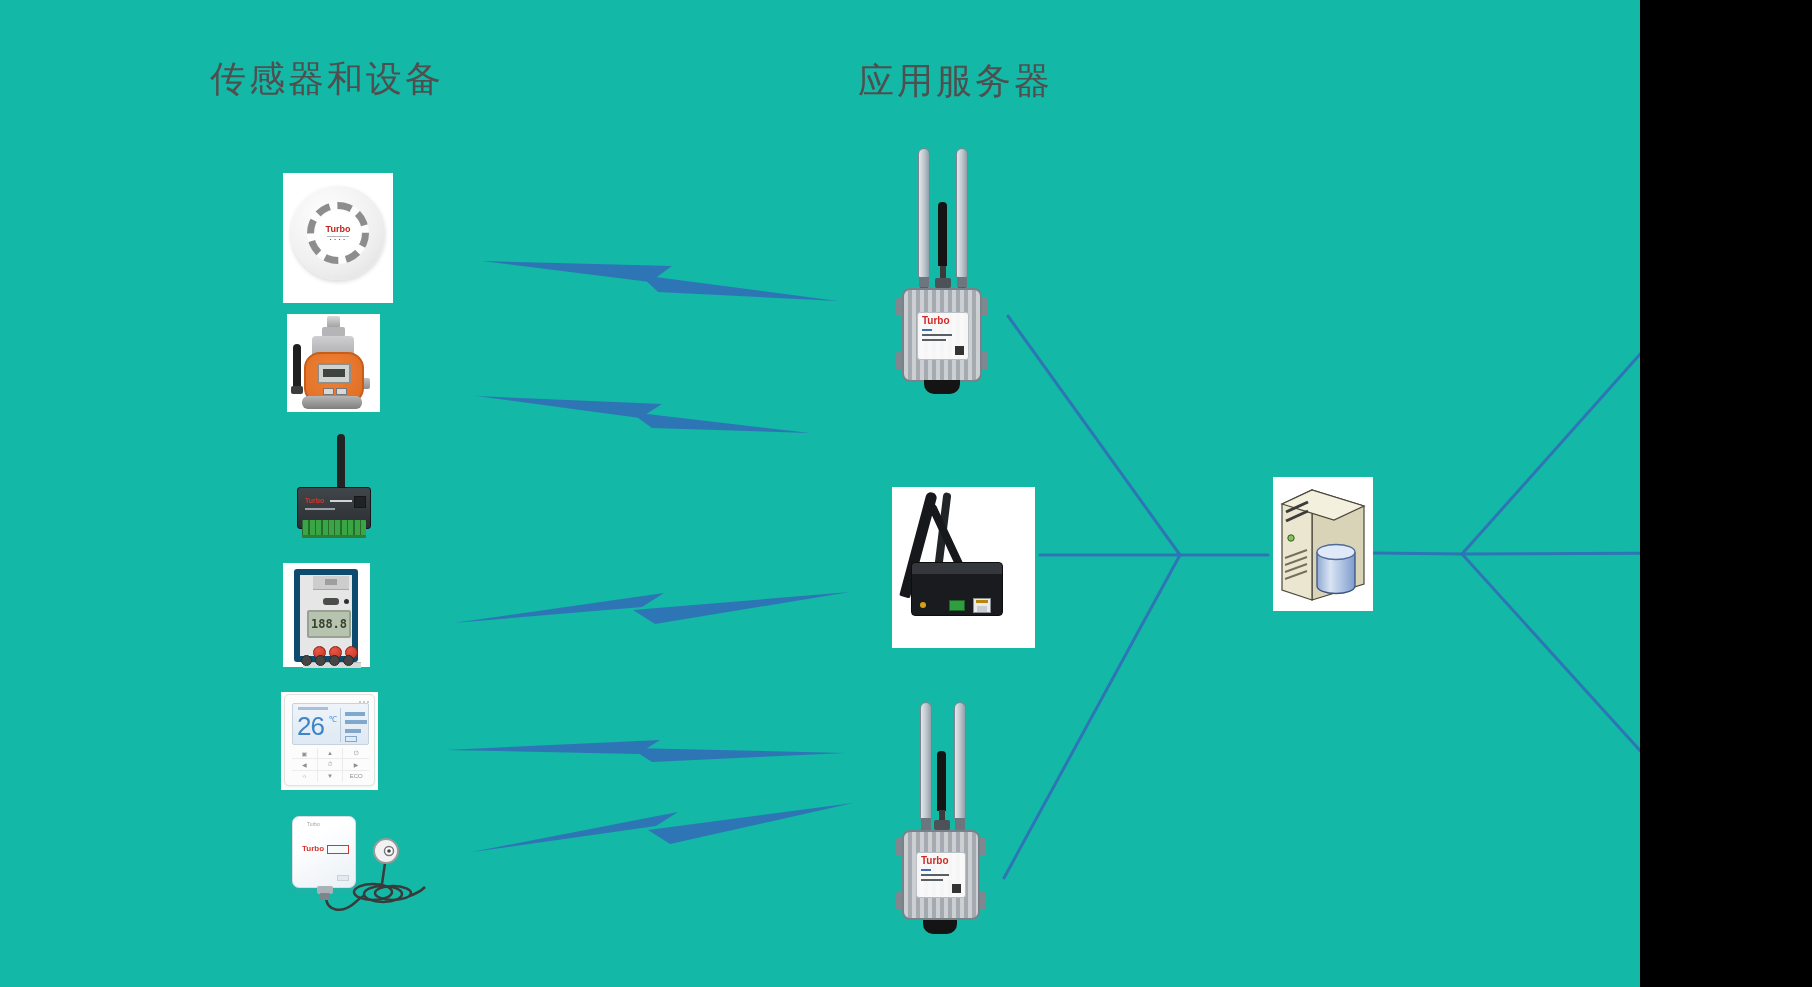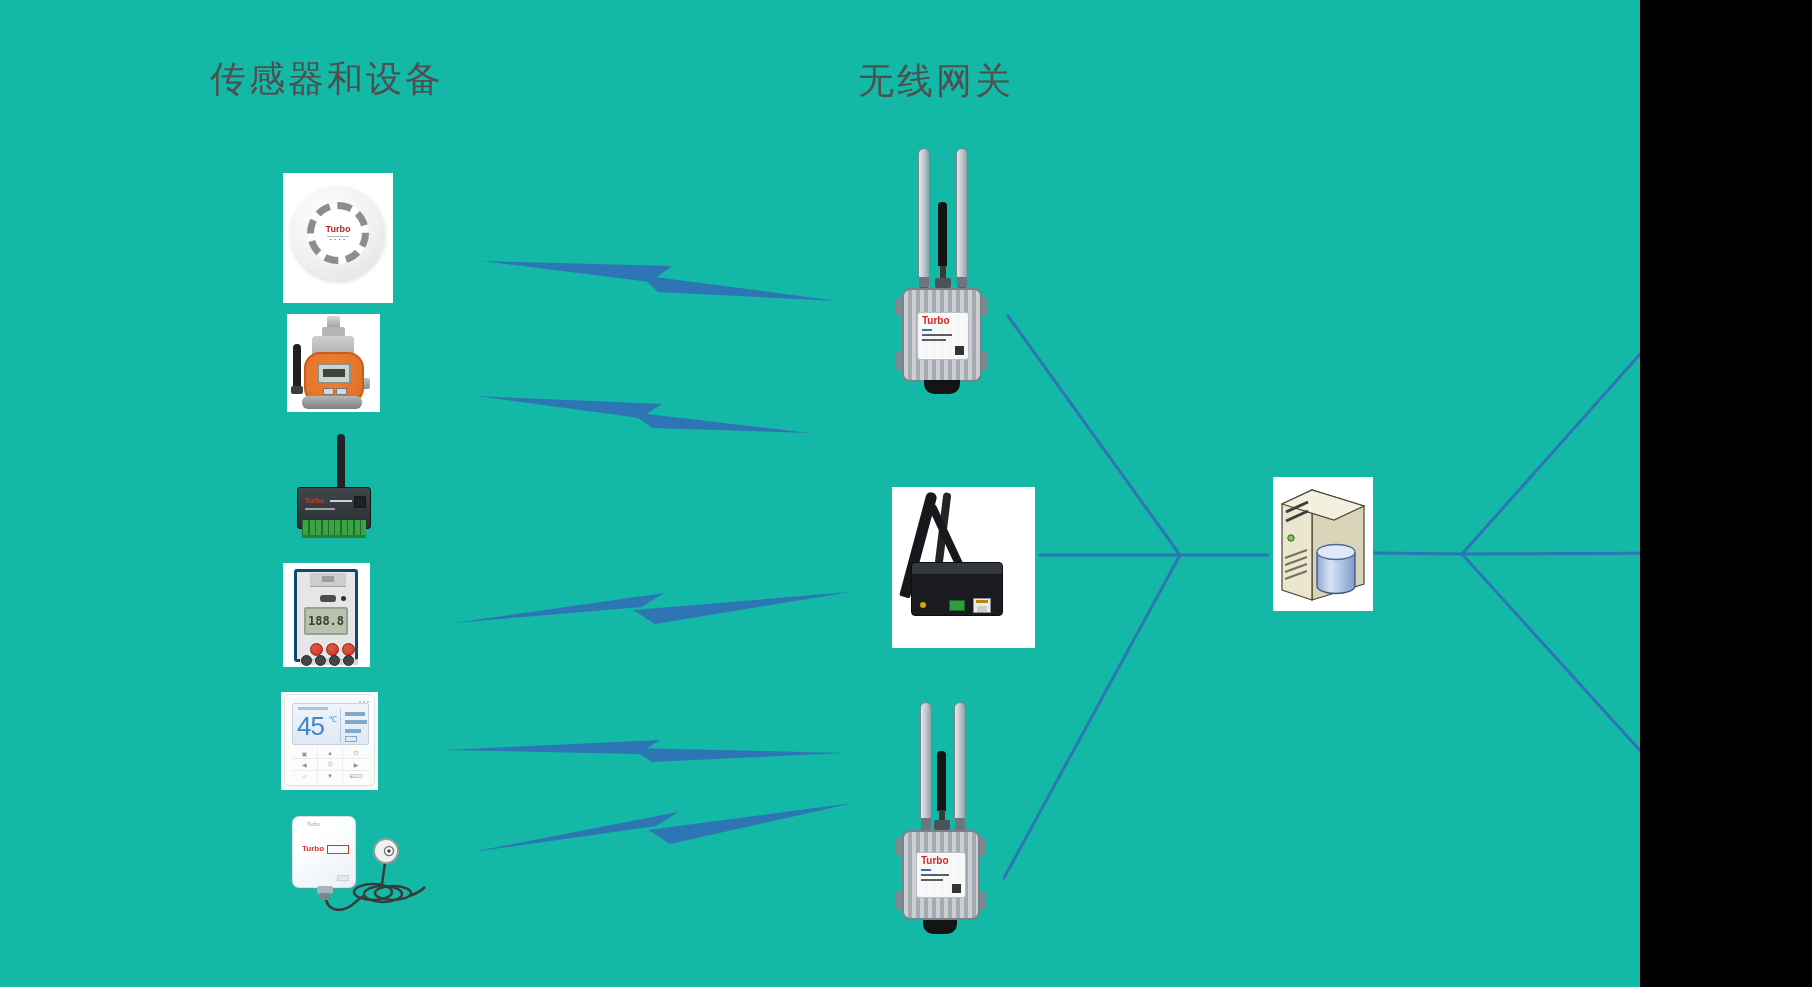--- a/index.html
+++ b/index.html
@@ -33,21 +33,21 @@
   .pale-ant{background:linear-gradient(90deg,#e3e8ec,#bcc4cb 55%,#939ea7);border:1px solid #7c858d;border-radius:6px 6px 2px 2px;box-sizing:border-box;}
   .blk{background:#141414;}
   .grill{background-image:radial-gradient(#c9c9c9 1px,transparent 1.2px);background-size:4px 4px;}
 </style>
 </head>
 <body>
 
 <div class="stage">
 
   <div class="hdr" style="left:210px;top:55px;">传感器和设备</div>
-  <div class="hdr" style="left:858px;top:57px;">无线网关</div>
+  <div class="hdr" style="left:858px;top:57px;">应用服务器</div>
 
   <svg class="links" width="1812" height="987" viewBox="0 0 1812 987">
     <g fill="#2e75b6">
       <g>
         <polygon points="482,261 672,266 650,282"></polygon>
           <polygon points="838,301 640,275 658,292"></polygon>
       </g>
       <g>
         <polygon points="476,396 662,404 640,418"></polygon>
           <polygon points="810,433 630,412 652,428"></polygon>
@@ -119,42 +119,42 @@
 
   <div class="part" style="left:337px;top:434px;width:8px;height:56px;background:#202224;border-radius:4px 4px 0 0;"></div>
   <div class="part" style="left:297px;top:487px;width:74px;height:42px;background:linear-gradient(180deg,#41464a,#2b2f33);border:1px solid #141618;border-radius:3px;box-sizing:border-box;">
     <div class="abs tinyred" style="left:7px;top:9px;">Turbo</div>
     <div class="abs" style="left:32px;top:12px;width:22px;height:2px;background:#cfd3d6;"></div>
     <div class="abs" style="left:7px;top:20px;width:30px;height:2px;background:#9aa0a5;"></div>
     <div class="abs" style="left:56px;top:8px;width:10px;height:10px;background:#202326;border:1px solid #15171a;"></div>
   </div>
   <div class="part" style="left:302px;top:520px;width:64px;height:18px;background:#3aa544;border-bottom:3px solid #2c7f34;border-radius:1px;box-sizing:border-box;background-image:repeating-linear-gradient(90deg,rgba(0,0,0,.35) 0 1.5px,transparent 1.5px 6.4px);"></div>
 
-  <div class="part" style="left:294px;top:569px;width:64px;height:93px;background:#e6e6e6;border:3px solid #0c4a6e;border-radius:3px;box-sizing:border-box;">
+  <div class="part" style="left:294px;top:569px;width:64px;height:93px;background:#e6e6e6;border:6px solid #0c4a6e;border-radius:3px;box-sizing:border-box;">
     <div class="abs" style="left:13px;top:1px;width:36px;height:13px;background:#cdcdcd;border-bottom:1px solid #a8a8a8;">
       <div class="abs" style="left:12px;top:3px;width:12px;height:6px;background:#9e9e9e;"></div>
     </div>
     <div class="abs" style="left:23px;top:23px;width:16px;height:7px;background:#4a4f4a;border-radius:3px;"></div>
     <div class="abs" style="left:44px;top:24px;width:5px;height:5px;background:#2f2f2f;border-radius:50%;"></div>
     <div class="abs" style="left:7px;top:35px;width:44px;height:28px;background:#b7c3ae;border:2px solid #98a293;border-radius:2px;box-sizing:border-box;display:flex;align-items:center;justify-content:center;font-family:'DejaVu Sans Mono',monospace;font-size:12px;font-weight:bold;color:#37402f;">188.8</div>
     <div class="abs" style="left:13px;top:71px;width:11px;height:11px;border-radius:50%;background:radial-gradient(circle at 35% 30%,#e85744,#c23525);border:1px solid #8e1f12;"></div>
     <div class="abs" style="left:29px;top:71px;width:11px;height:11px;border-radius:50%;background:radial-gradient(circle at 35% 30%,#e85744,#c23525);border:1px solid #8e1f12;"></div>
     <div class="abs" style="left:45px;top:71px;width:11px;height:11px;border-radius:50%;background:radial-gradient(circle at 35% 30%,#e85744,#c23525);border:1px solid #8e1f12;"></div>
     <div class="abs" style="left:3px;top:87px;width:58px;height:5px;background:#d9d9d9;border-top:1px solid #bbb;"></div>
   </div>
   <div class="part" style="left:301px;top:655px;width:9px;height:9px;background:#454545;border:1px solid #2b2b2b;border-radius:50%;"></div>
   <div class="part" style="left:315px;top:655px;width:9px;height:9px;background:#454545;border:1px solid #2b2b2b;border-radius:50%;"></div>
   <div class="part" style="left:329px;top:655px;width:9px;height:9px;background:#454545;border:1px solid #2b2b2b;border-radius:50%;"></div>
   <div class="part" style="left:343px;top:655px;width:9px;height:9px;background:#454545;border:1px solid #2b2b2b;border-radius:50%;"></div>
 
   <div class="part" style="left:284px;top:694px;width:91px;height:92px;background:#fcfcfc;border:1px solid #e2e2e2;border-radius:5px;box-shadow:0 1px 3px rgba(0,0,0,.08);box-sizing:border-box;">
     <div class="abs grill" style="left:73px;top:5px;width:12px;height:12px;"></div>
     <div class="abs" style="left:7px;top:8px;width:77px;height:42px;background:linear-gradient(180deg,#eef4fa,#dfe9f3);border:1px solid #c6d2de;border-radius:2px;box-sizing:border-box;">
       <div class="abs" style="left:5px;top:3px;width:30px;height:3px;background:#a9c0d6;"></div>
-      <div class="abs" style="left:4px;top:7px;font-size:26px;font-weight:300;color:#3e85c8;letter-spacing:-1px;line-height:30px;">45</div>
+      <div class="abs" style="left:4px;top:7px;font-size:26px;font-weight:300;color:#3e85c8;letter-spacing:-1px;line-height:30px;">26</div>
       <div class="abs" style="left:36px;top:9px;font-size:8px;color:#3e85c8;">℃</div>
       <div class="abs" style="left:47px;top:4px;width:1px;height:34px;background:#b9cbdb;"></div>
       <div class="abs" style="left:52px;top:8px;width:20px;height:4px;background:#7fa8cc;"></div>
       <div class="abs" style="left:52px;top:16px;width:22px;height:4px;background:#7fa8cc;"></div>
       <div class="abs" style="left:52px;top:25px;width:16px;height:4px;background:#7fa8cc;"></div>
       <div class="abs" style="left:52px;top:32px;width:12px;height:6px;border:1px solid #7fa8cc;box-sizing:border-box;"></div>
     </div>
     <div class="abs th-grid" style="left:7px;top:53px;width:77px;height:34px;">
       <div>▣</div>
       <div>▲</div>

